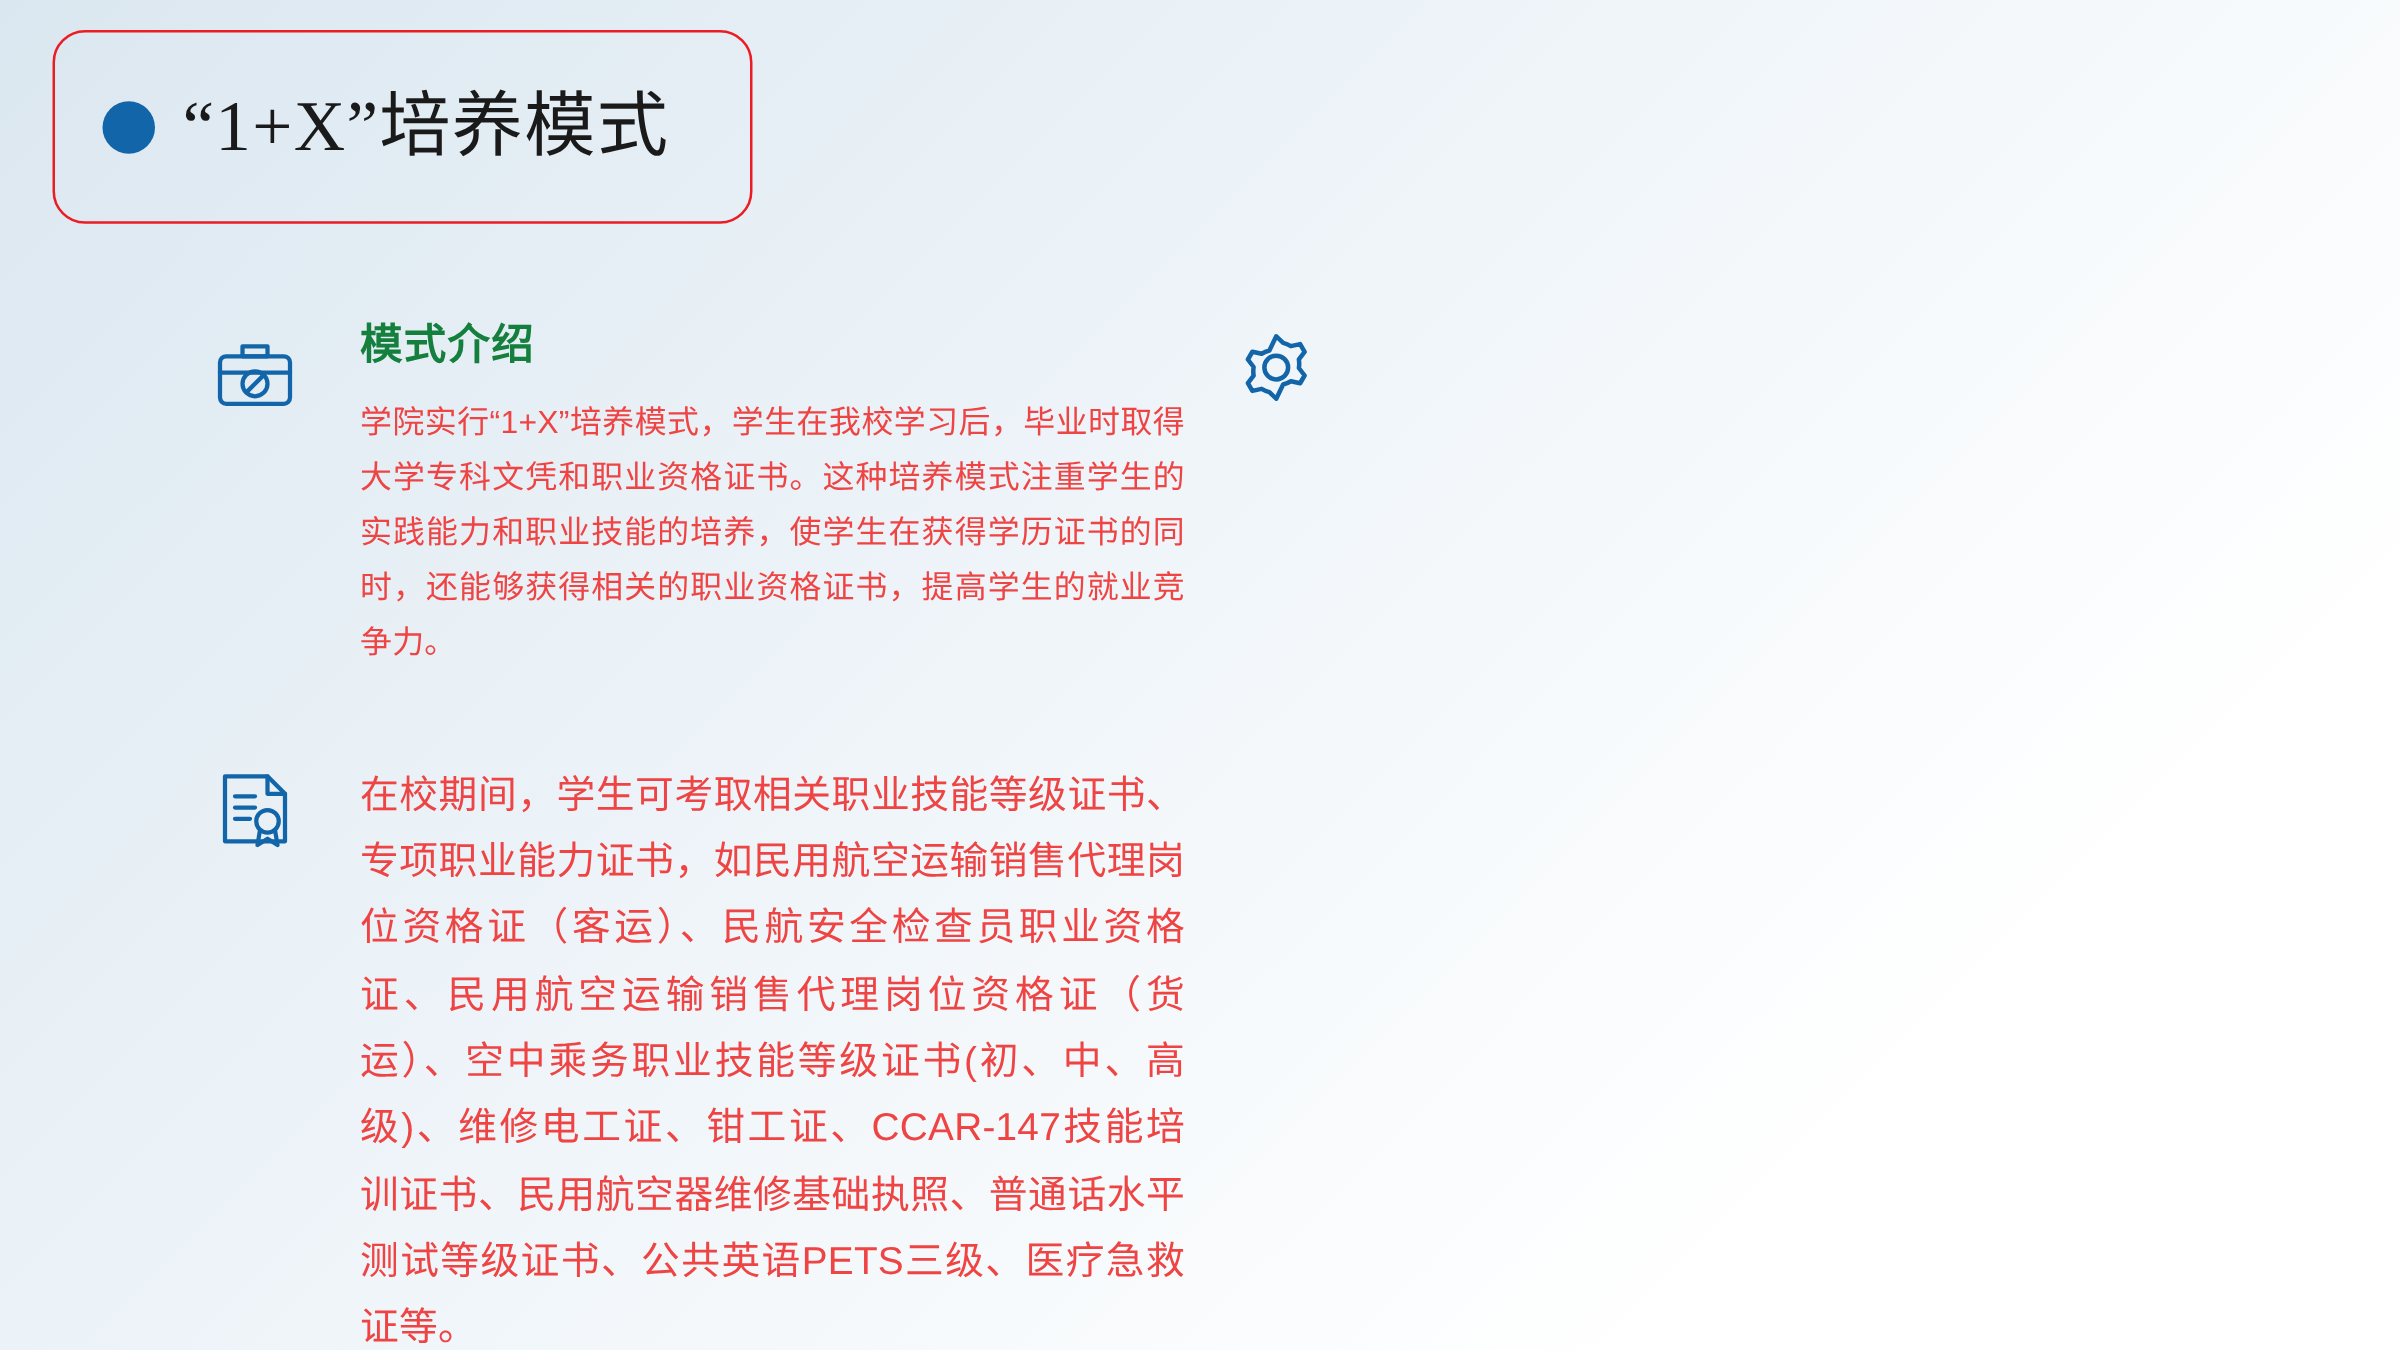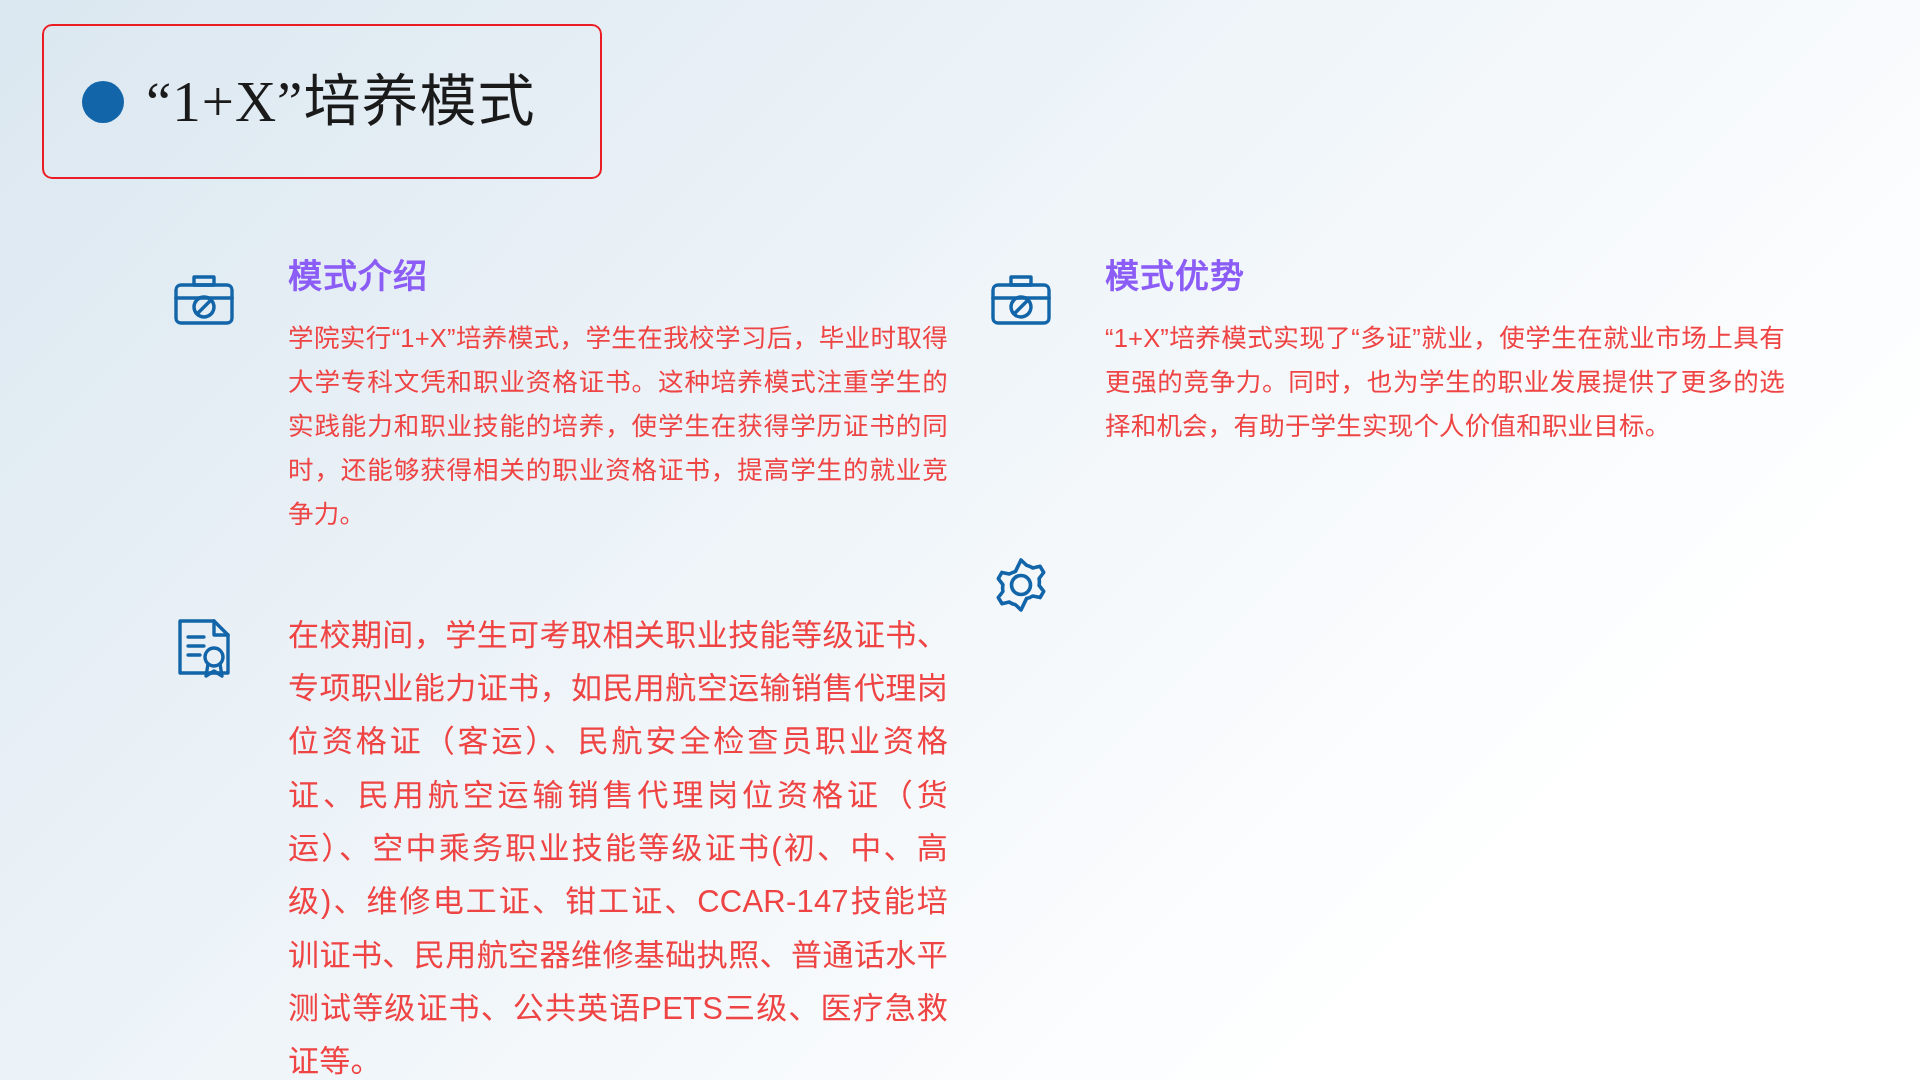--- a/index.html
+++ b/index.html
@@ -16,21 +16,21 @@
   }
 
   
   .title-badge {
     position: absolute;
     left: 42px;
     top: 24px;
     width: 560px;
     height: 155px;
     border: 2.5px solid #ec1c24;
-    border-radius: 10px;
+    border-radius: 26px;
     box-sizing: border-box;
     display: flex;
     align-items: center;
     padding-left: 38px;
     background: transparent;
   }
   .title-bullet {
     width: 42px;
     height: 42px;
     border-radius: 50%;
@@ -72,21 +72,21 @@
     width: 72px;
     height: 72px;
     color: #1265a8;
   }
   .block-body {
     margin-left: 120px;
   }
   .block-title {
     font-size: 34px;
     font-weight: bold;
-    color: #8b5cf6;
+    color: #15803d;
     line-height: 1.1;
     margin-bottom: 22px;
     letter-spacing: 1px;
   }
   .block-text {
     font-size: 25.5px;
     color: #ef4444;
     line-height: 1.72;
     text-align: justify;
     letter-spacing: 0.2px;
@@ -145,35 +145,20 @@
       </div>
       <div class="block-body block-body-narrow">
         <div class="block-text small">在校期间，学生可考取相关职业技能等级证书、专项职业能力证书，如民用航空运输销售代理岗位资格证（客运）、民航安全检查员职业资格证、民用航空运输销售代理岗位资格证（货运）、空中乘务职业技能等级证书(初、中、高级)、维修电工证、钳工证、CCAR-147技能培训证书、民用航空器维修基础执照、普通话水平测试等级证书、公共英语PETS三级、医疗急救证等。</div>
       </div>
     </div>
 
   </div>
 
   <div class="col col-right">
 
-    <div class="block" id="block-adv">
-      <div class="block-icon">
-        <svg viewBox="0 0 72 72" width="72" height="72" fill="none" stroke="currentColor" stroke-width="3.4" stroke-linecap="round" stroke-linejoin="round">
-          <path d="M26 17h20v8H26z"></path>
-          <rect x="8" y="25" width="56" height="38" rx="5"></rect>
-          <path d="M8 38h56"></path>
-          <circle cx="36" cy="47" r="10" stroke-width="3.4"></circle>
-          <path d="M29.5 53.5L42.5 40.5"></path>
-        </svg>
-      </div>
-      <div class="block-body block-body-wide">
-        <div class="block-title">模式优势</div>
-        <div class="block-text">“1+X”培养模式实现了“多证”就业，使学生在就业市场上具有更强的竞争力。同时，也为学生的职业发展提供了更多的选择和机会，有助于学生实现个人价值和职业目标。</div>
-      </div>
-    </div>
 
     <div class="block" id="block-effect">
       <div class="block-icon">
         <svg viewBox="0 0 72 72" width="72" height="72" fill="none" stroke="currentColor" stroke-width="3.6" stroke-linecap="round" stroke-linejoin="round">
           <path d="M36 9l5.5 5.3a22.5 22.5 0 0 1 6.2 2.6l7.4-1.6 3.6 6.2-4.6 6a22.5 22.5 0 0 1 0 6.9l4.6 6-3.6 6.2-7.4-1.6a22.5 22.5 0 0 1-6.2 2.6L36 59l-5.5-5.3a22.5 22.5 0 0 1-6.2-2.6l-7.4 1.6-3.6-6.2 4.6-6a22.5 22.5 0 0 1 0-6.9l-4.6-6 3.6-6.2 7.4 1.6a22.5 22.5 0 0 1 6.2-2.6z"></path>
           <circle cx="36" cy="34" r="9.5"></circle>
         </svg>
       </div>
     </div>
 

